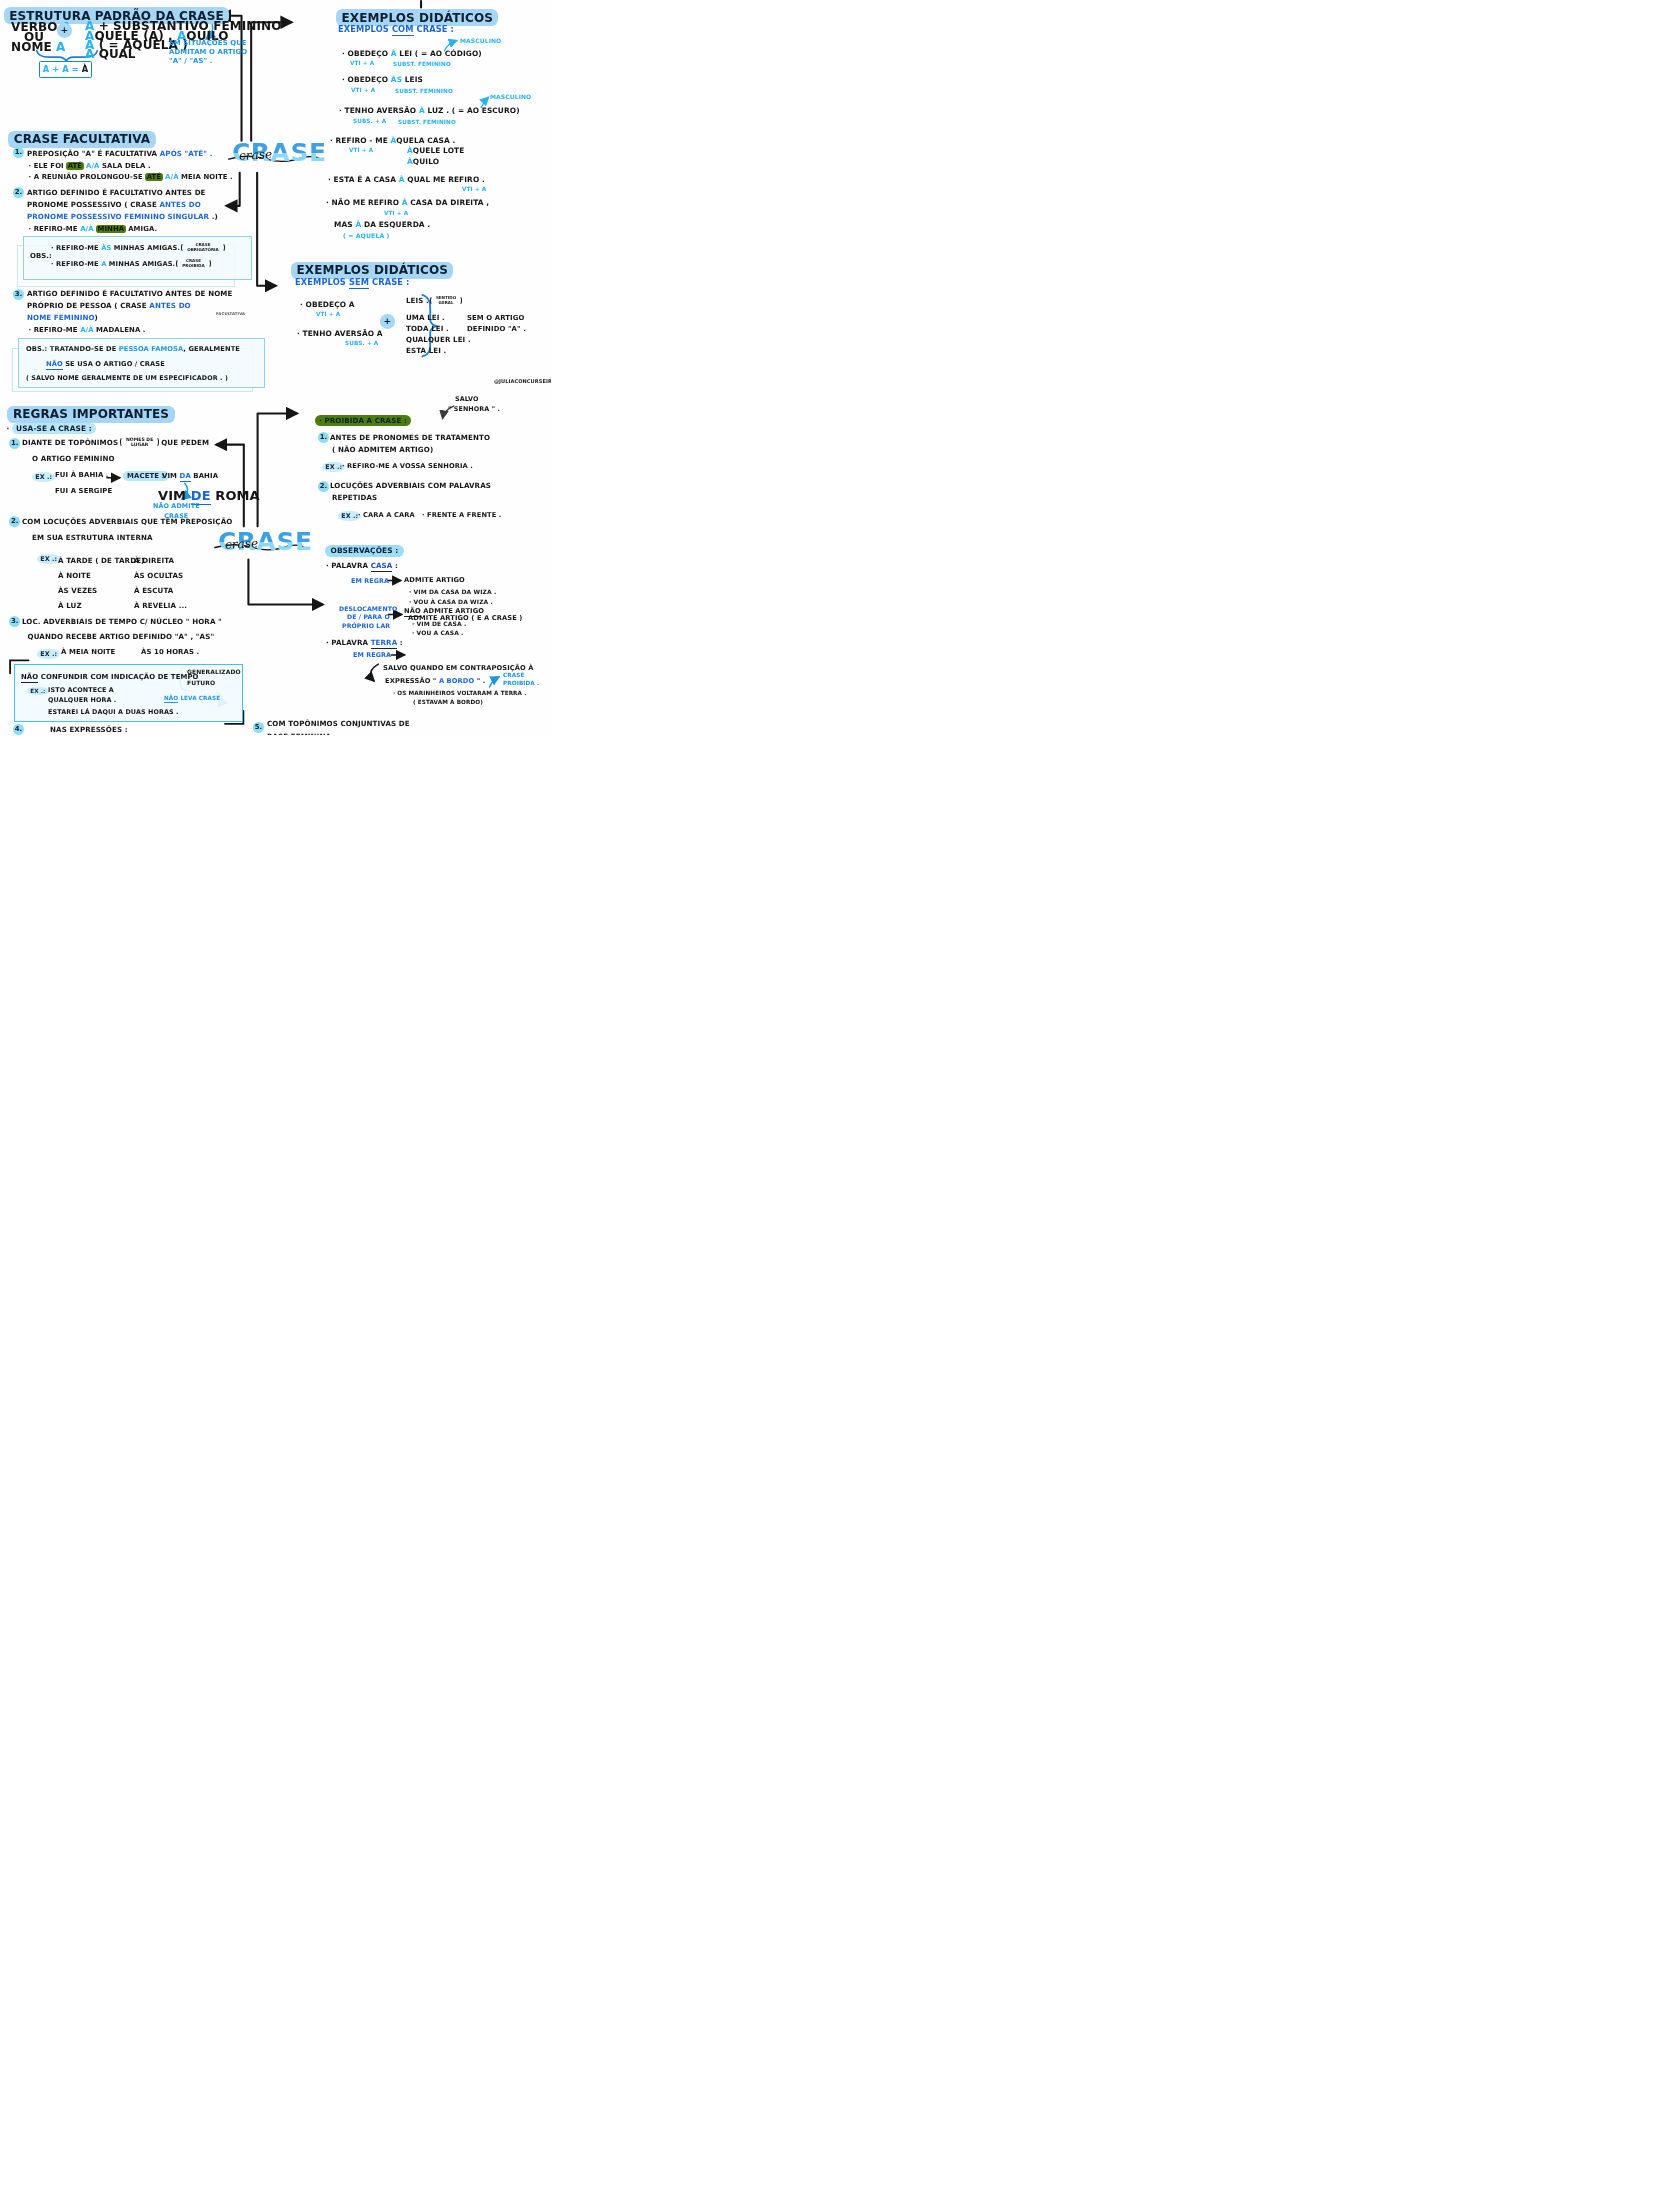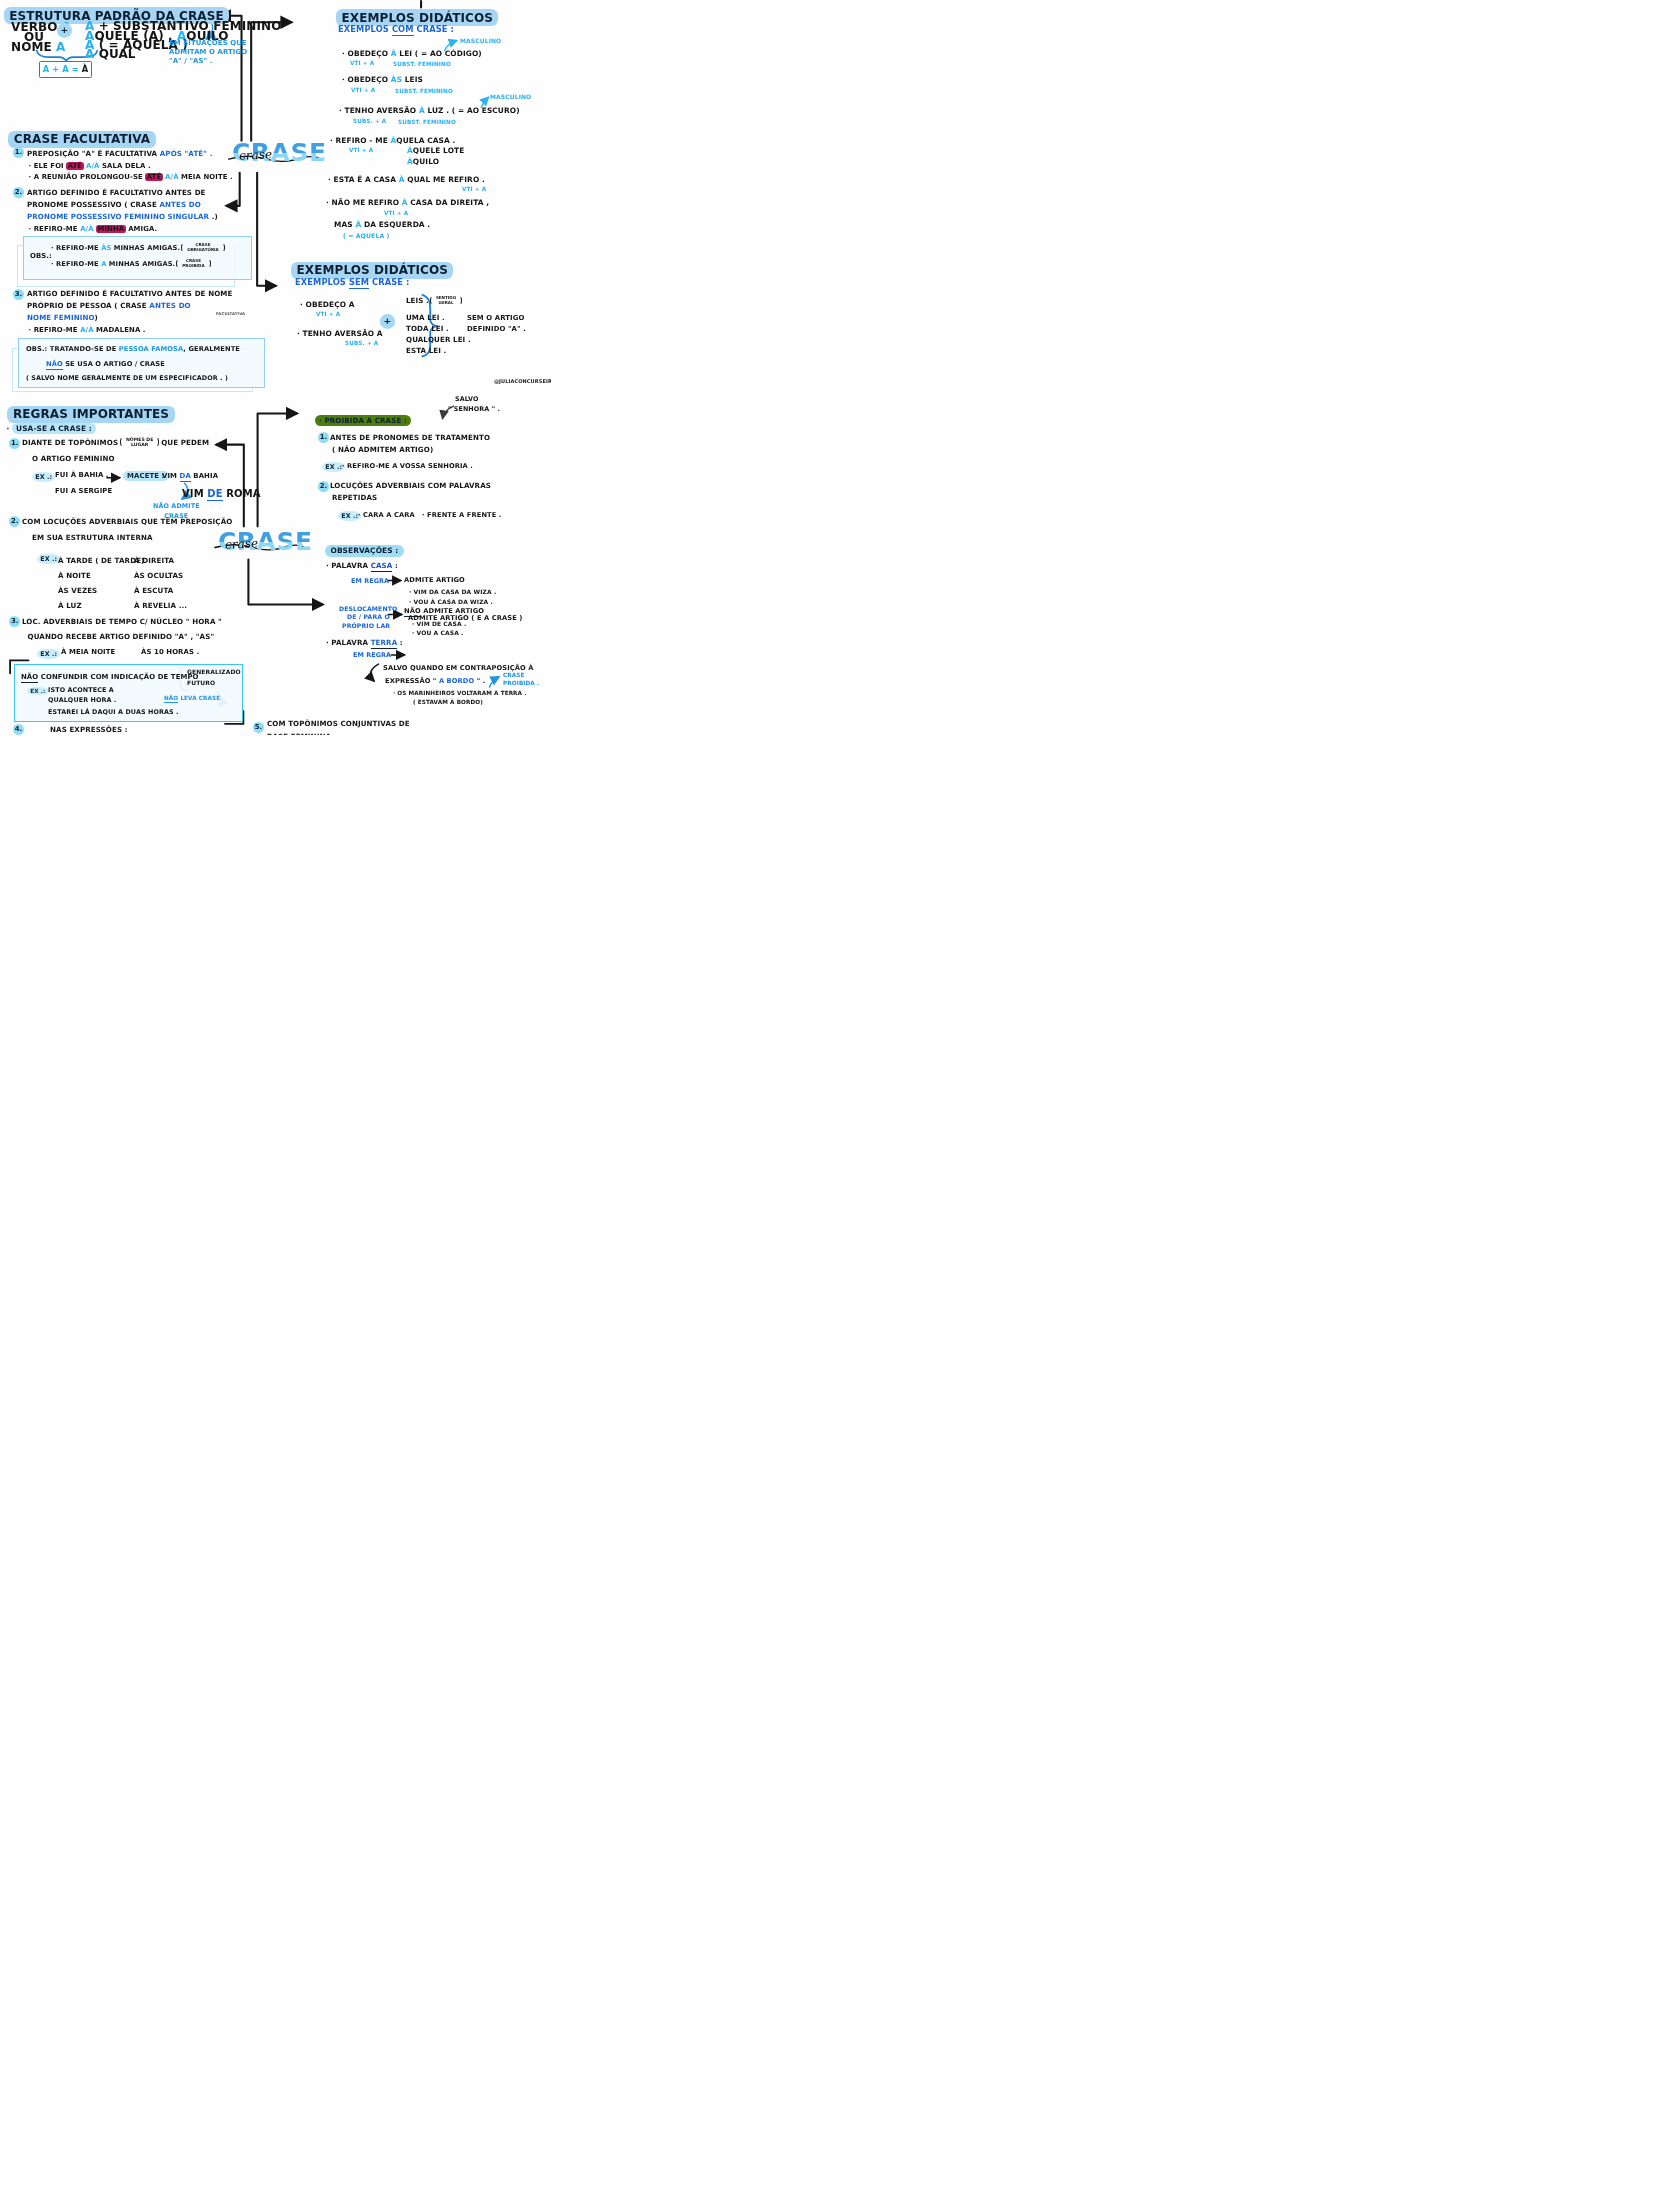--- a/index.html
+++ b/index.html
@@ -12,21 +12,21 @@
   .blue{color:#1c66d4;}
   .sky{color:#2196e0;}
   .navy{color:#1a4fc0;}
   .gray{color:#555;}
   .fs11{font-size:5px;}.fs12{font-size:5.7px;}.fs13{font-size:6px;}.fs135{font-size:6.2px;}
   .fs14{font-size:6.4px;}.fs145{font-size:6.7px;}.fs15{font-size:6.9px;}.fs155{font-size:7.1px;}
   .fs16{font-size:7.4px;}.fs17{font-size:12px;}.fs18{font-size:8.3px;}
   .num{display:inline-block;background:#8edcf6;border-radius:50%;min-width:11px;height:11px;
        line-height:11px;text-align:center;font-size:6.9px;color:#0d1f33;}
   .exlbl{background:#c9edfb;border-radius:45%;padding:0.9px 3.2px;font-size:6.4px;color:#10253a;}
-  .hlw{background:#be185d;border-radius:2.8px;padding:0 1.4px;}
+  .hlw{background:#4d7c0f;border-radius:2.8px;padding:0 1.4px;}
   .u{border-bottom:1.6px solid currentColor;padding-bottom:0.5px;}
   .udark{border-bottom:1.6px solid #16212e;padding-bottom:0.5px;}
   .box{position:absolute;border:1.4px solid #92cff1;background:rgba(242,250,254,.85);}
   .boxshadow{position:absolute;border:1.4px solid #c8e7f8;background:transparent;}
   .cyanbox{position:absolute;border:1.4px solid #3cc6ee;background:rgba(243,251,255,.9);}
   .stack{display:inline-flex;align-items:stretch;vertical-align:middle;margin:0 0.9px;}
   .stack .lines{display:flex;flex-direction:column;justify-content:center;font-size:4.1px;
                 line-height:4.6px;letter-spacing:0;text-align:center;font-weight:bold;}
   .arc{display:inline-block;width:4.1px;border:1.1px solid transparent;border-radius:50%;}
   .arc.l{border-left-color:#151515;}
@@ -318,21 +318,21 @@
     <span>QUE PEDEM</span>
   </div>
   <div class="abs fs155" style="left:32px;top:454px;">O ARTIGO FEMININO</div>
   <span class="abs exlbl" style="left:32px;top:472px;">EX .:</span>
   <div class="abs fs15" style="left:55px;top:471px;">FUI À BAHIA .</div>
   <div class="abs fs15" style="left:55px;top:487px;">FUI A SERGIPE</div>
   <span class="abs pill2 fs15" style="left:123px;top:471px;color:#123;">MACETE :</span>
   <div class="abs fs15" style="left:162px;top:472px;">
     <span>VIM</span> <span class="blue u">DA</span> <span>BAHIA</span>
   </div>
-  <div class="abs f s15" style="left:182px;top:488px;font-size:10px;">
+  <div class="abs f s15" style="left:158px;top:488px;font-size:13px;">
     <span>VIM</span> <span class="blue u">DE</span> <span>ROMA</span>
   </div>
   <div class="abs fs14 sky ctr" style="left:153px;top:501px;line-height:10px;">
     <div>NÃO ADMITE</div>
     <div>CRASE</div>
   </div>
   <span class="abs num" style="left:9.2px;top:516px;">2.</span>
   <div class="abs fs155" style="left:22px;top:517px;">COM LOCUÇÕES ADVERBIAIS QUE TÊM PREPOSIÇÃO</div>
   <div class="abs fs155" style="left:32px;top:533px;">EM SUA ESTRUTURA INTERNA</div>
   <span class="abs exlbl" style="left:37px;top:554px;">EX .:</span>

